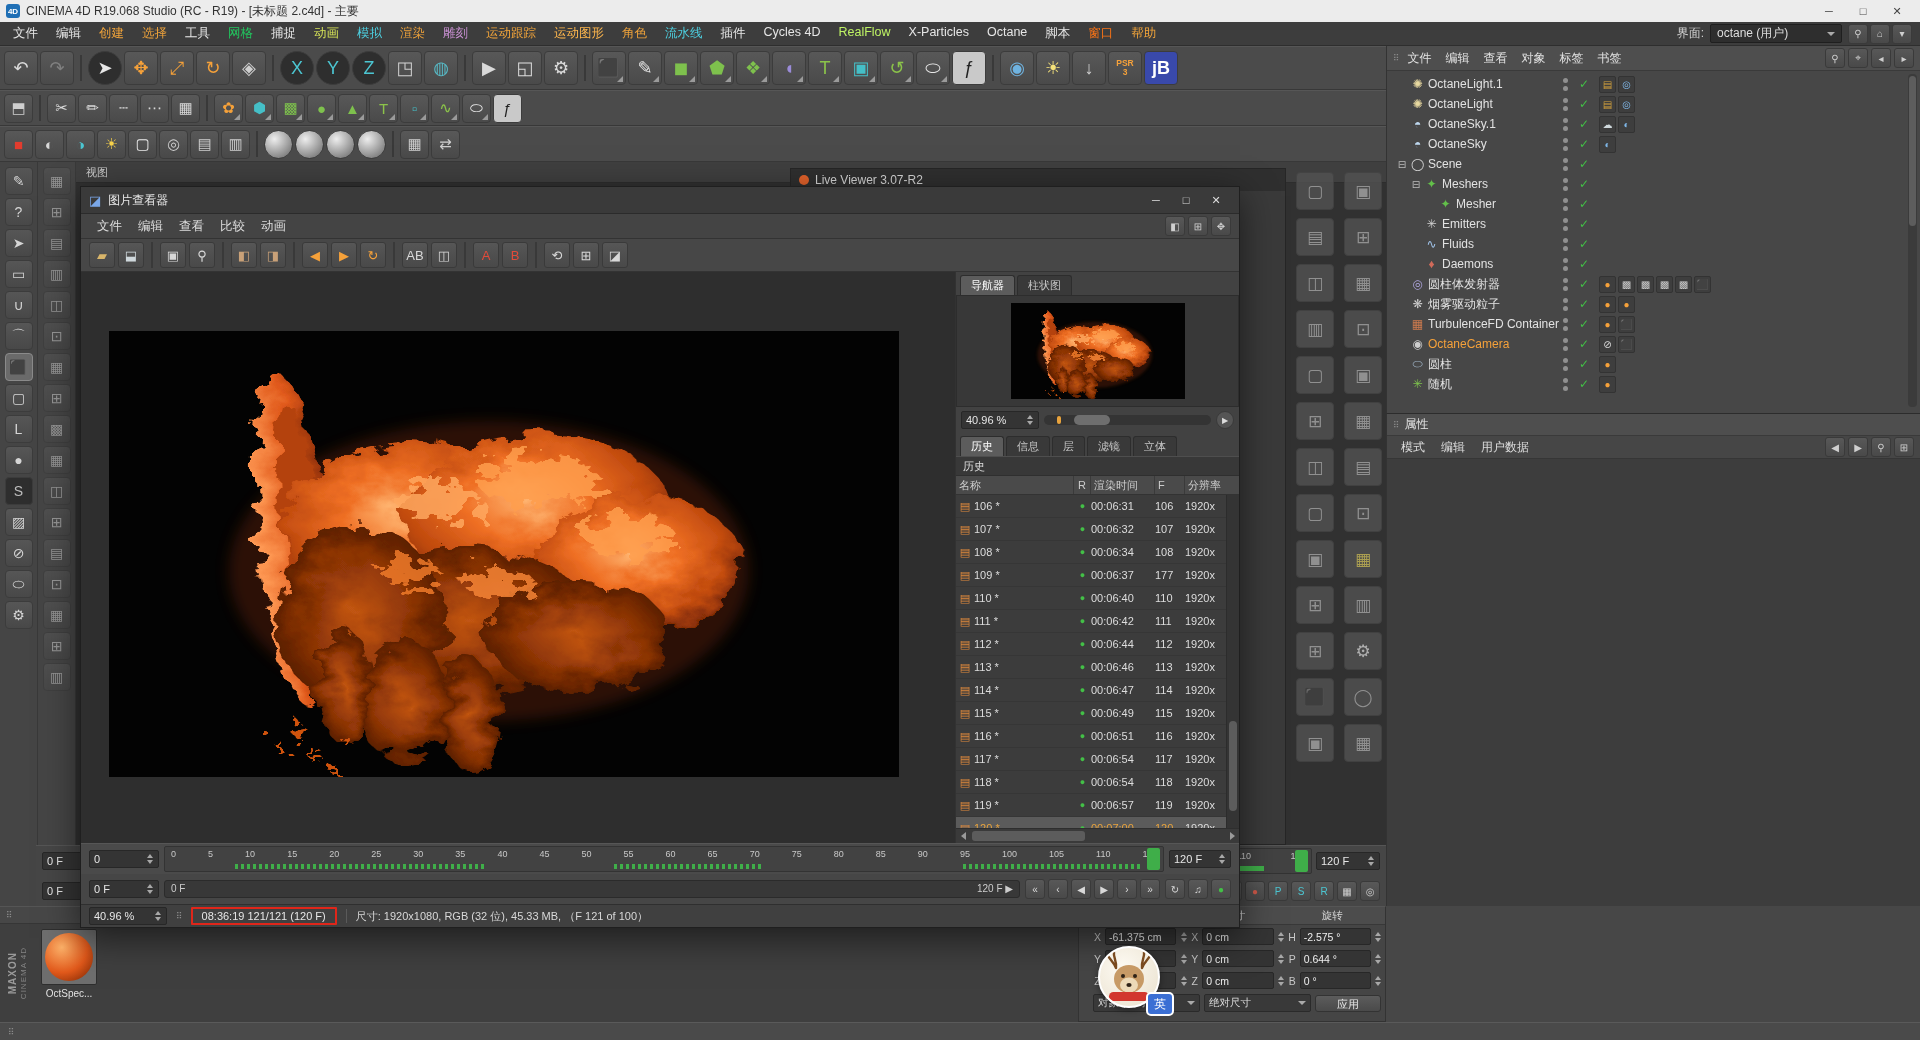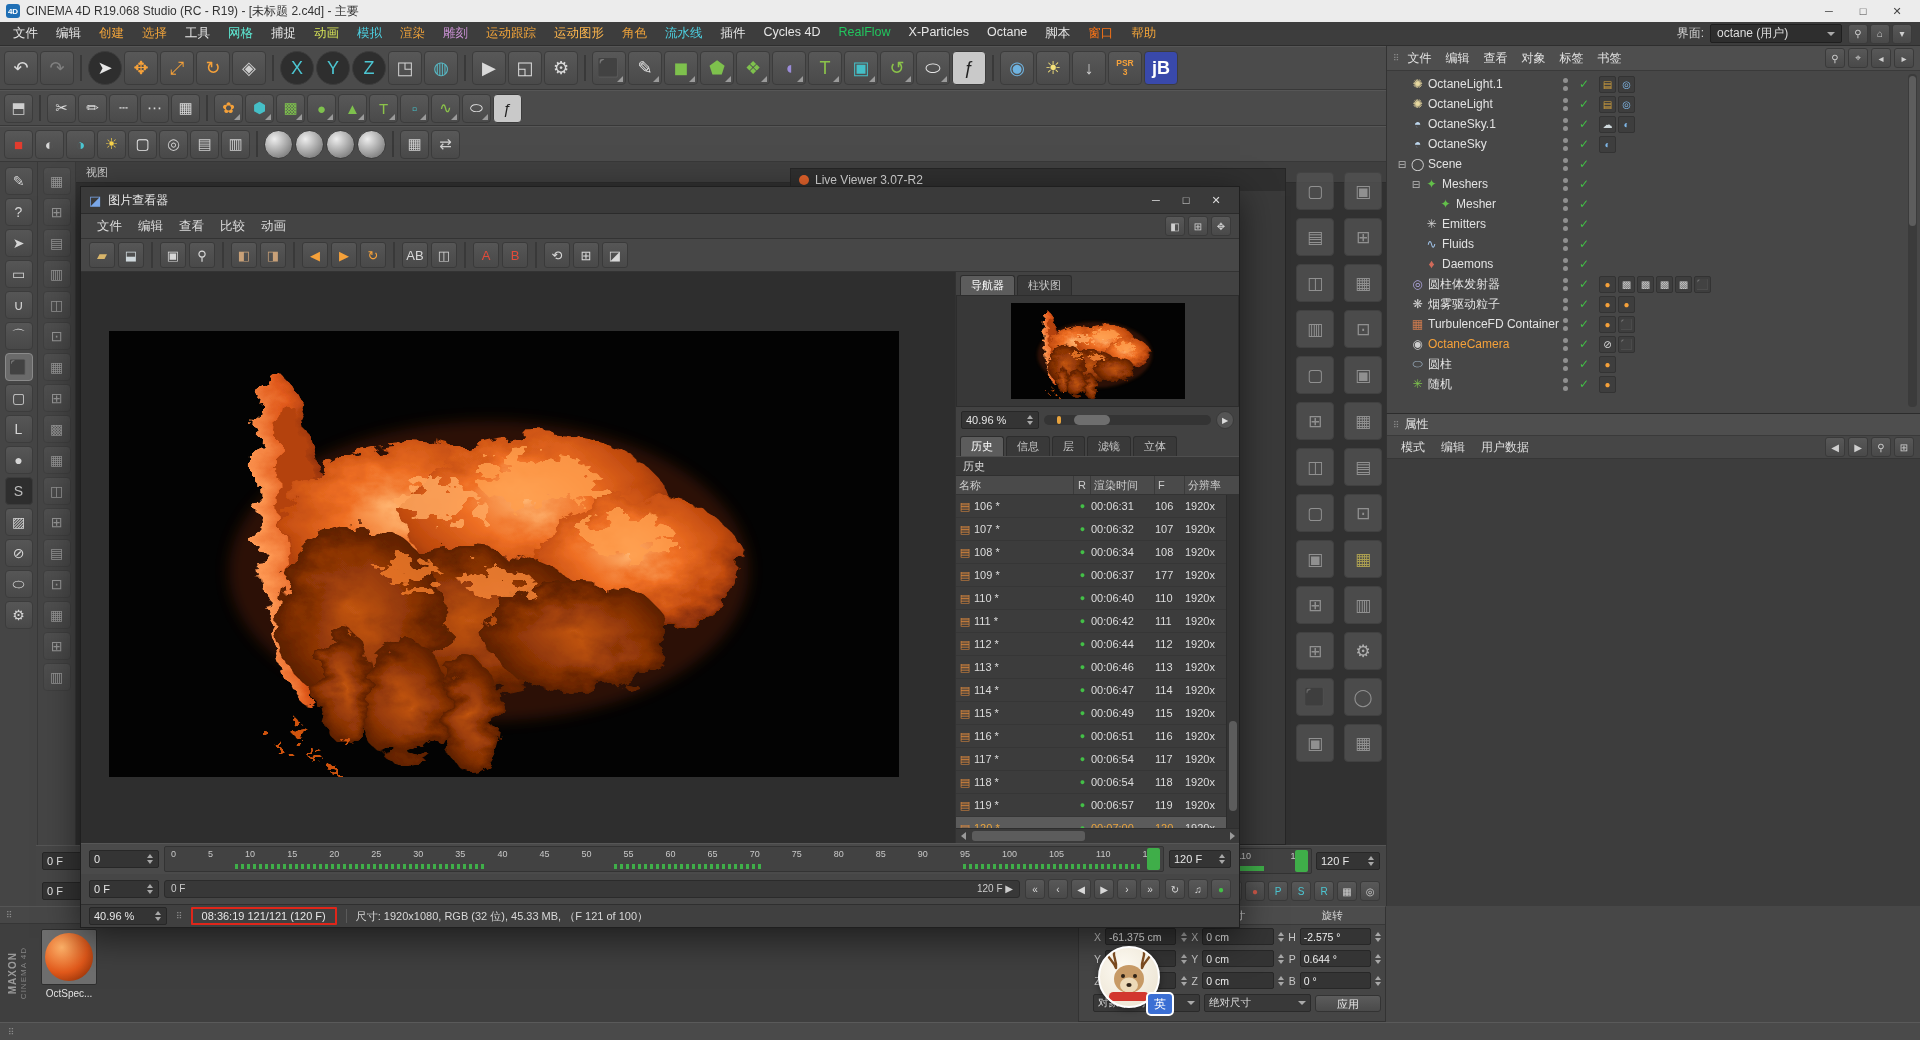--- a/index.html
+++ b/index.html
@@ -346,33 +346,33 @@
       </span>
   </div>
 
   <div class="abs menubar">
     <span style="display:flex;">
         <span class="menu-item" style="color: rgb(230, 230, 230);">文件</span>
         <span class="menu-item" style="color: rgb(230, 230, 230);">编辑</span>
         <span class="menu-item" style="color: rgb(240, 163, 58);">创建</span>
         <span class="menu-item" style="color: rgb(240, 163, 58);">选择</span>
         <span class="menu-item" style="color: rgb(230, 230, 230);">工具</span>
-        <span class="menu-item" style="color: #5eead4; font-family: Liberation Serif, serif;">网格</span>
+        <span class="menu-item" style="color: #22c55e; font-family: Liberation Serif, serif;">网格</span>
         <span class="menu-item" style="color: rgb(230, 230, 230);">捕捉</span>
         <span class="menu-item" style="color: rgb(212, 225, 87);">动画</span>
         <span class="menu-item" style="color: rgb(77, 208, 225);">模拟</span>
         <span class="menu-item" style="color: rgb(240, 163, 58);">渲染</span>
         <span class="menu-item" style="color: rgb(206, 147, 216);">雕刻</span>
         <span class="menu-item" style="color: rgb(240, 163, 58);">运动跟踪</span>
         <span class="menu-item" style="color: rgb(255, 183, 77);">运动图形</span>
         <span class="menu-item" style="color: rgb(240, 163, 58);">角色</span>
         <span class="menu-item" style="color: rgb(77, 208, 225);">流水线</span>
         <span class="menu-item" style="color: rgb(230, 230, 230);">插件</span>
         <span class="menu-item" style="color: rgb(230, 230, 230);">Cycles 4D</span>
-        <span class="menu-item" style="color: #22c55e;">RealFlow</span>
+        <span class="menu-item" style="color: #bef264;">RealFlow</span>
         <span class="menu-item" style="color: rgb(230, 230, 230);">X-Particles</span>
         <span class="menu-item" style="color: rgb(230, 230, 230);">Octane</span>
         <span class="menu-item" style="color: rgb(230, 230, 230);">脚本</span>
         <span class="menu-item" style="color: #f97316;">窗口</span>
         <span class="menu-item" style="color: rgb(240, 163, 58);">帮助</span>
       </span>
     <span class="iface-group">
       <span class="iface-label">界面:</span>
       <span class="iface-select">
         <span>octane (用户)</span>

